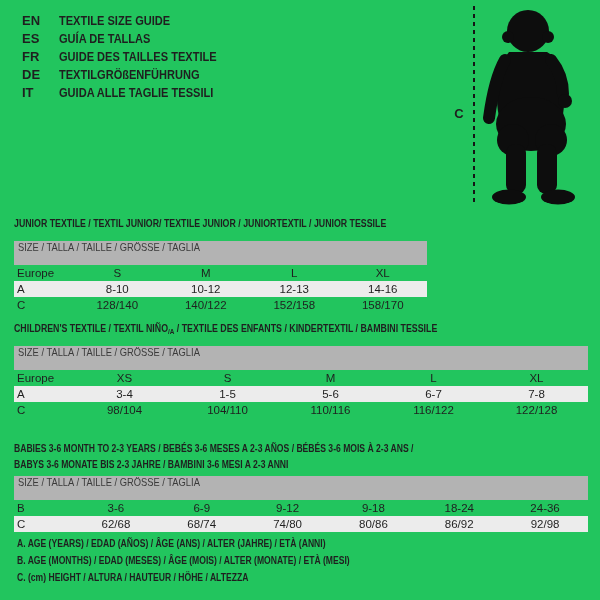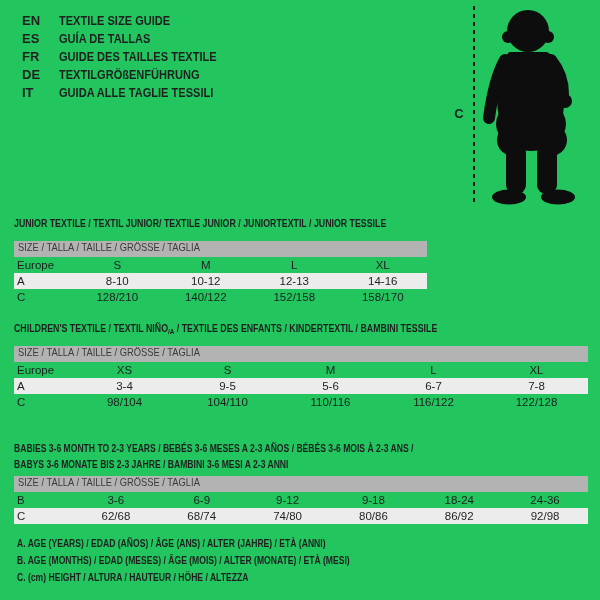--- a/index.html
+++ b/index.html
@@ -20,21 +20,21 @@
   .height-label{position:absolute;left:450px;top:106px;width:18px;text-align:center;
                 font-weight:bold;font-size:13px;}
 
   
   .tbl{position:absolute;left:14px;}
   .tbl1{top:217px;width:413px;}
   .tbl2{top:322px;width:574px;}
   .tbl3{top:440px;width:574px;}
   .tbl-title{font-weight:bold;font-size:11px;height:24px;line-height:12px;}
   .tbl-title3{font-weight:bold;font-size:11px;height:36px;line-height:16px;}
-  .size-bar{height:16px;line-height:13px;background:#b3b3b3;color:#3a3a3a;
+  .size-bar{height:24px;line-height:13px;background:#b3b3b3;color:#3a3a3a;
             font-size:11px;padding-left:4px;}
   .trow{display:flex;height:16px;line-height:16px;font-size:11.5px;}
   .trow.shaded{background:#ececec;}
   .cell{overflow:visible;}
   .cell.label{width:56px;padding-left:3px;text-align:left;}
   .cell.val{flex:1;text-align:center;}
   .sub{font-size:8px;vertical-align:-2px;}
 
   
   .notes{position:absolute;left:17px;top:535px;}
@@ -101,21 +101,21 @@
     </div>
     <div class="trow shaded">
       <div class="cell label">A</div>
       <div class="cell val">8-10</div>
       <div class="cell val">10-12</div>
       <div class="cell val">12-13</div>
       <div class="cell val">14-16</div>
     </div>
     <div class="trow">
       <div class="cell label">C</div>
-      <div class="cell val">128/210</div>
+      <div class="cell val">128/140</div>
       <div class="cell val">140/122</div>
       <div class="cell val">152/158</div>
       <div class="cell val">158/170</div>
     </div>
   </div>
 
   <div class="tbl tbl2">
     <div class="tbl-title">
       <span class="cx80"><span>CHILDREN'S TEXTILE / TEXTIL NIÑO</span><span class="sub">/A</span><span> / TEXTILE DES ENFANTS / KINDERTEXTIL / BAMBINI TESSILE</span></span>
     </div>
@@ -124,21 +124,21 @@
       <div class="cell label">Europe</div>
       <div class="cell val">XS</div>
       <div class="cell val">S</div>
       <div class="cell val">M</div>
       <div class="cell val">L</div>
       <div class="cell val">XL</div>
     </div>
     <div class="trow shaded">
       <div class="cell label">A</div>
       <div class="cell val">3-4</div>
-      <div class="cell val">9-5</div>
+      <div class="cell val">1-5</div>
       <div class="cell val">5-6</div>
       <div class="cell val">6-7</div>
       <div class="cell val">7-8</div>
     </div>
     <div class="trow">
       <div class="cell label">C</div>
       <div class="cell val">98/104</div>
       <div class="cell val">104/110</div>
       <div class="cell val">110/116</div>
       <div class="cell val">116/122</div>

